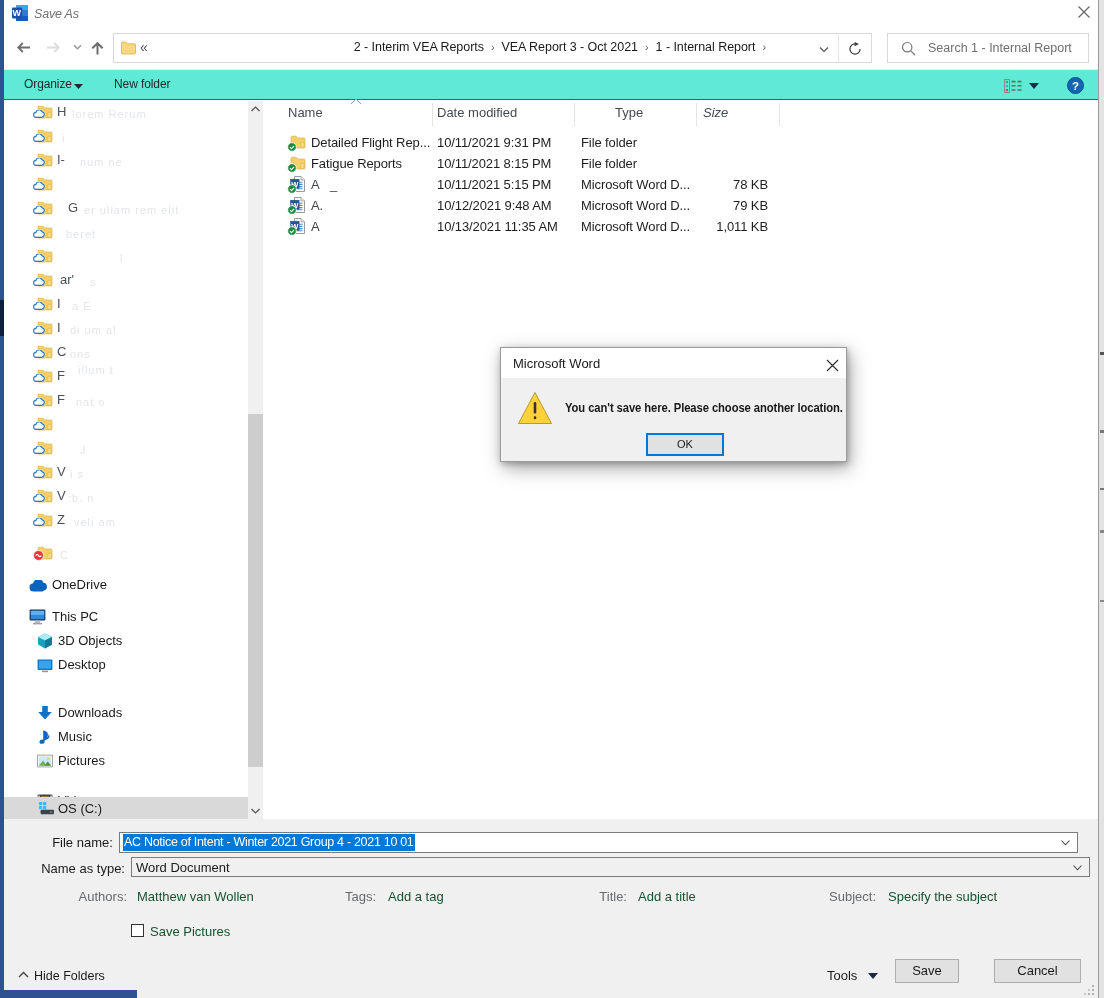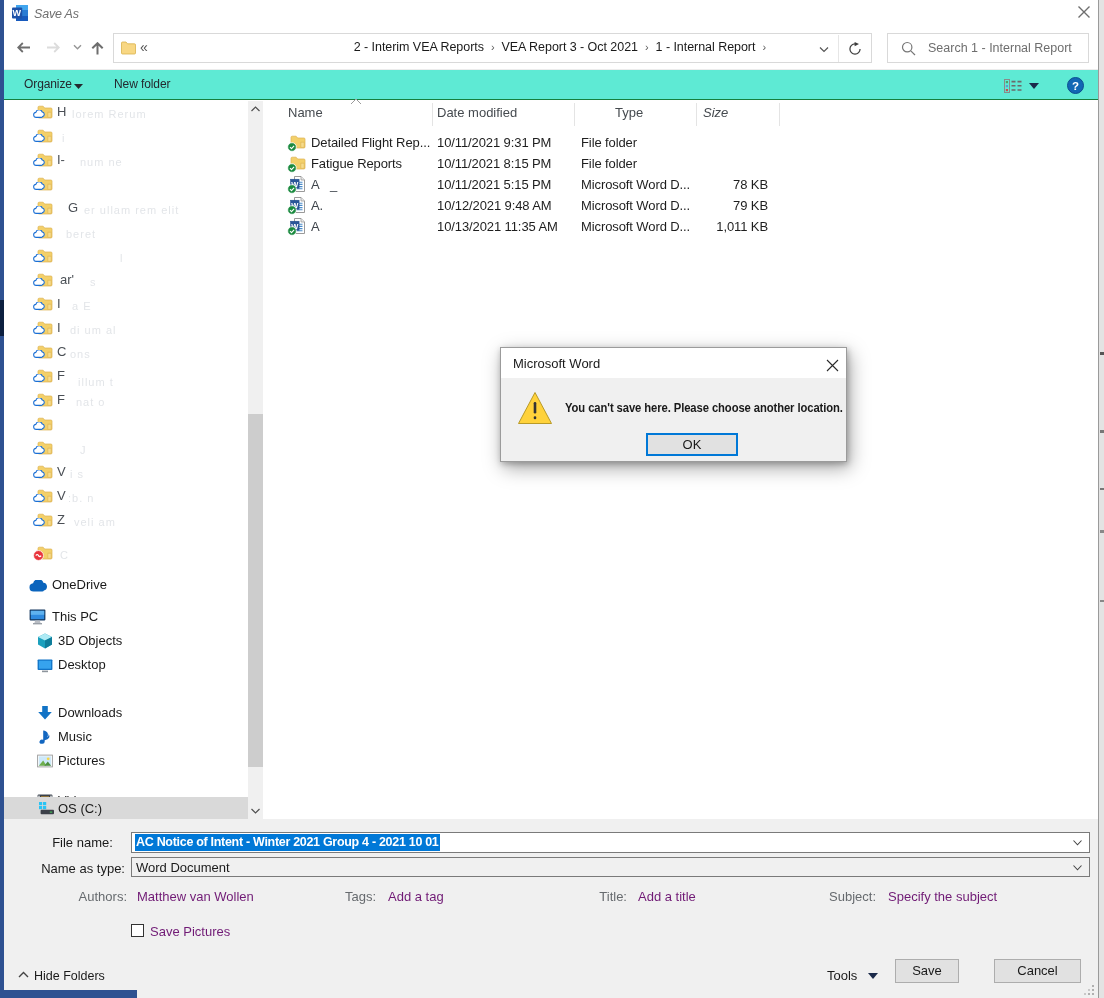--- a/index.html
+++ b/index.html
@@ -29,21 +29,21 @@
 .smudge { position:absolute; color:#c6cbd2; font-size:11px; letter-spacing:1px; filter:blur(0.7px); opacity:0.5; white-space:nowrap; }
 #treescroll { left:248px; top:0; width:15px; height:718px; background:#f0f0f0; }
 
 .hdr { position:absolute; top:4px; font-size:13px; color:#454a4f; }
 .hline { position:absolute; top:2px; height:23px; width:1px; background:#e4e4e4; }
 .cell { position:absolute; top:3px; font-size:13px; color:#1e1e1e; white-space:nowrap; letter-spacing:-0.1px; }
 
 #bottom { left:0; top:819px; width:1098px; height:179px; background:#f0f0f0; }
 .lbl { position:absolute; font-size:13px; color:#1a1a1a; }
 .glbl { position:absolute; font-size:13px; color:#666a6e; }
-.link { position:absolute; font-size:13px; color:#701a75; }
+.link { position:absolute; font-size:13px; color:#14532d; }
 .btn { position:absolute; background:#e1e1e1; border:1px solid #adadad; font-size:13px; color:#1a1a1a; text-align:center; }
 
 #msgbox { left:500px; top:347px; width:347px; height:115px; background:#f0f0f0; border:1px solid #9b9b9b; box-shadow:3px 6px 18px rgba(0,0,0,0.35), 1px 2px 6px rgba(0,0,0,0.25); }
 #msgbox .mtitle { position:absolute; left:0; top:0; width:100%; height:30px; background:#fff; }
 </style>
 </head>
 <body>
 <div class="abs" id="rightstrip">
     <div style="position:absolute;left:1px;top:352px;width:4px;height:3px;background:#555;"></div>
     <div style="position:absolute;left:1px;top:430px;width:4px;height:3px;background:#777;"></div>
@@ -257,21 +257,21 @@
 <div class="smudge" style="left:70px;top:8px;">ons</div>
 </div>
 <div class="trow" style="top:263px;">
 <svg class="ticon" style="left:37px;" width="16" height="16" viewBox="0 0 16 16">
         <use href="#folder16"></use>
       </svg>
 <svg class="ticon" style="left:33px;top:10px;" width="13" height="10" viewBox="0 0 10 8">
         <use href="#cloudbadge" transform="scale(0.78)"></use>
       </svg>
 <div class="tlabel" style="left:57px;color:#4a4f55;">F</div>
-<div class="smudge" style="left:78px;top:12px;text-align:right;">illum t</div>
+<div class="smudge" style="left:78px;top:0;text-align:right;">illum t</div>
 </div>
 <div class="trow" style="top:287px;">
 <svg class="ticon" style="left:37px;" width="16" height="16" viewBox="0 0 16 16">
         <use href="#folder16"></use>
       </svg>
 <svg class="ticon" style="left:33px;top:10px;" width="13" height="10" viewBox="0 0 10 8">
         <use href="#cloudbadge" transform="scale(0.78)"></use>
       </svg>
 <div class="tlabel" style="left:57px;color:#4a4f55;">F</div>
 <div class="smudge" style="left:76px;top:8px;">nat o</div>
@@ -500,21 +500,21 @@
 <div class="cell" style="left:437px;">10/13/2021 11:35 AM</div>
 <div class="cell" style="left:581px;">Microsoft Word D...</div>
 <div class="cell" style="left:700px;width:68px;text-align:right;">1,011 KB</div>
 </div>
 
 </div>
 
 <div class="abs" id="bottom">
 
 <div class="lbl" style="left:40px;top:16px;width:85px;text-align:center;">File name:</div>
-<div class="abs" style="left:131px;top:13px;width:959px;height:21px;border:1px solid #7a7a7a;background:#fff;font-weight:bold;">
+<div class="abs" style="left:119px;top:13px;width:959px;height:21px;border:1px solid #7a7a7a;background:#fff;">
   <span style="position:absolute;left:3px;top:1px;background:#0078d7;color:#fff;font-size:12.5px;letter-spacing:-0.3px;line-height:17px;padding:0 1px;">AC Notice of Intent - Winter 2021 Group 4 - 2021 10 01</span>
   <svg style="position:absolute;right:7px;top:7px;" width="9" height="6" viewBox="0 0 9 6">
         <path d="M0.5 0.5 L4.5 4.8 L8.5 0.5" stroke="#444" stroke-width="1.1" fill="none"></path>
       </svg>
 </div>
 <div class="lbl" style="left:40px;top:42px;width:85px;text-align:right;">Name as type:</div>
 <div class="abs" style="left:131px;top:38px;width:959px;height:20px;border:1px solid #7a7a7a;background:#f0f0f0;">
   <div style="position:absolute;left:4px;top:2px;font-size:13px;">Word Document</div>
   <svg style="position:absolute;right:7px;top:7px;" width="9" height="6" viewBox="0 0 9 6">
         <path d="M0.5 0.5 L4.5 4.8 L8.5 0.5" stroke="#444" stroke-width="1.1" fill="none"></path>
@@ -561,18 +561,18 @@
 <div style="position:absolute;left:12px;top:8px;font-size:13px;color:#1a1a1a;">Microsoft Word</div>
 <svg style="position:absolute;left:325px;top:11px;" width="13" height="13" viewBox="0 0 13 13">
       <path d="M1 1 L12 12 M12 1 L1 12" stroke="#2a2a2a" stroke-width="1.1" fill="none"></path>
     </svg>
 <svg style="position:absolute;left:16px;top:42px;" width="36" height="36" viewBox="0 0 36 36">
       <path d="M18 2.5 L34.5 33.5 H1.5 Z" fill="#ffd23b" stroke="#b99a27" stroke-width="1"></path>
       <rect x="16.7" y="12" width="2.6" height="11.5" rx="1.2" fill="#333"></rect>
       <rect x="16.7" y="26.3" width="2.6" height="3" rx="1.2" fill="#333"></rect>
     </svg>
 <div style="position:absolute;left:64px;top:53px;font-size:12.5px;font-weight:bold;letter-spacing:-0.1px;color:#1a1a1a;white-space:nowrap;transform:scaleX(0.9);transform-origin:left center;">You can't save here. Please choose another location.</div>
-<div style="position:absolute;left:145px;top:85px;width:92px;height:23px;background:#e1e1e1;border:2px solid #0078d7;text-align:center;line-height:19px;font-size:13px;">OK</div>
+<div style="position:absolute;left:145px;top:85px;width:78px;height:23px;background:#e1e1e1;border:2px solid #0078d7;text-align:center;line-height:19px;font-size:11px;">OK</div>
 
 </div>
 <div class="abs" id="leftedge">
     <div class="dark"></div>
   </div>
 
 </body></html>

